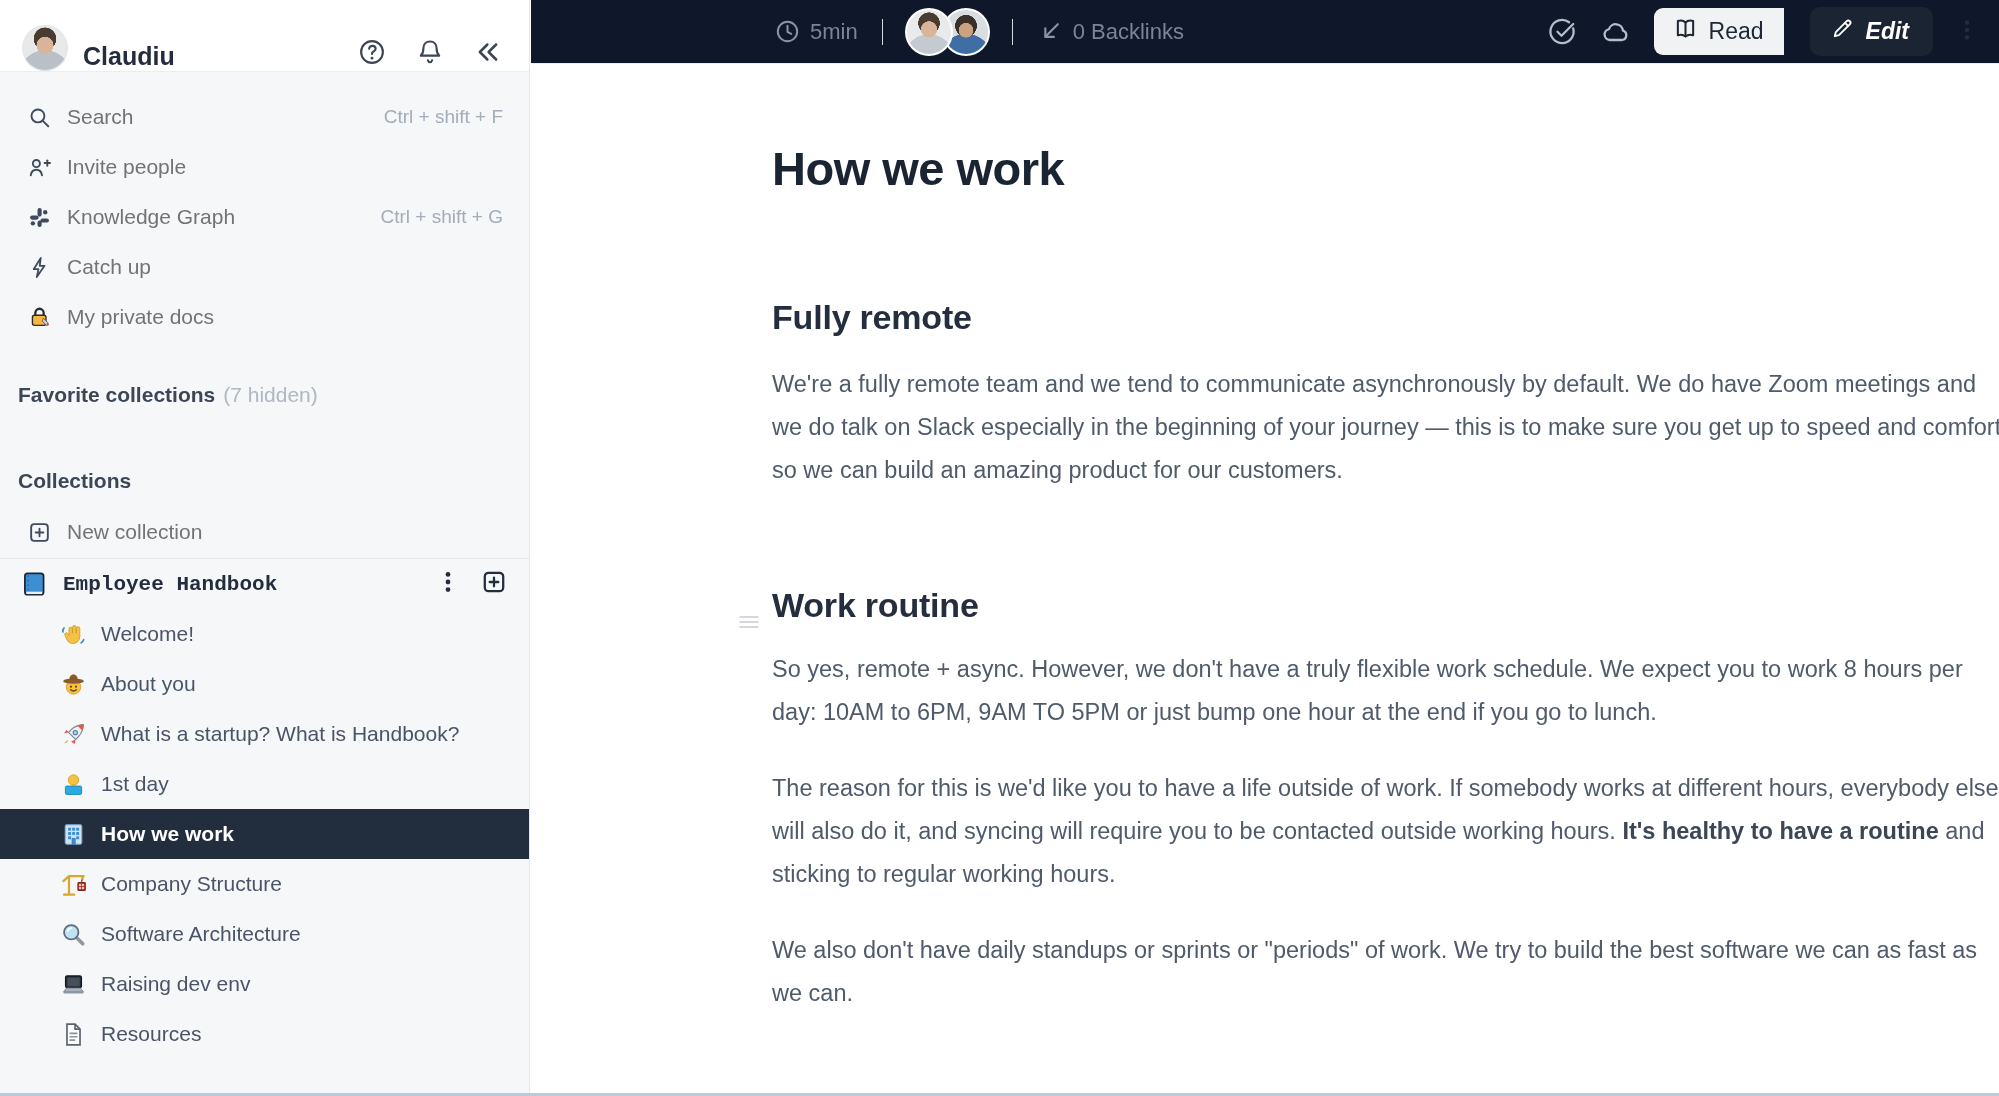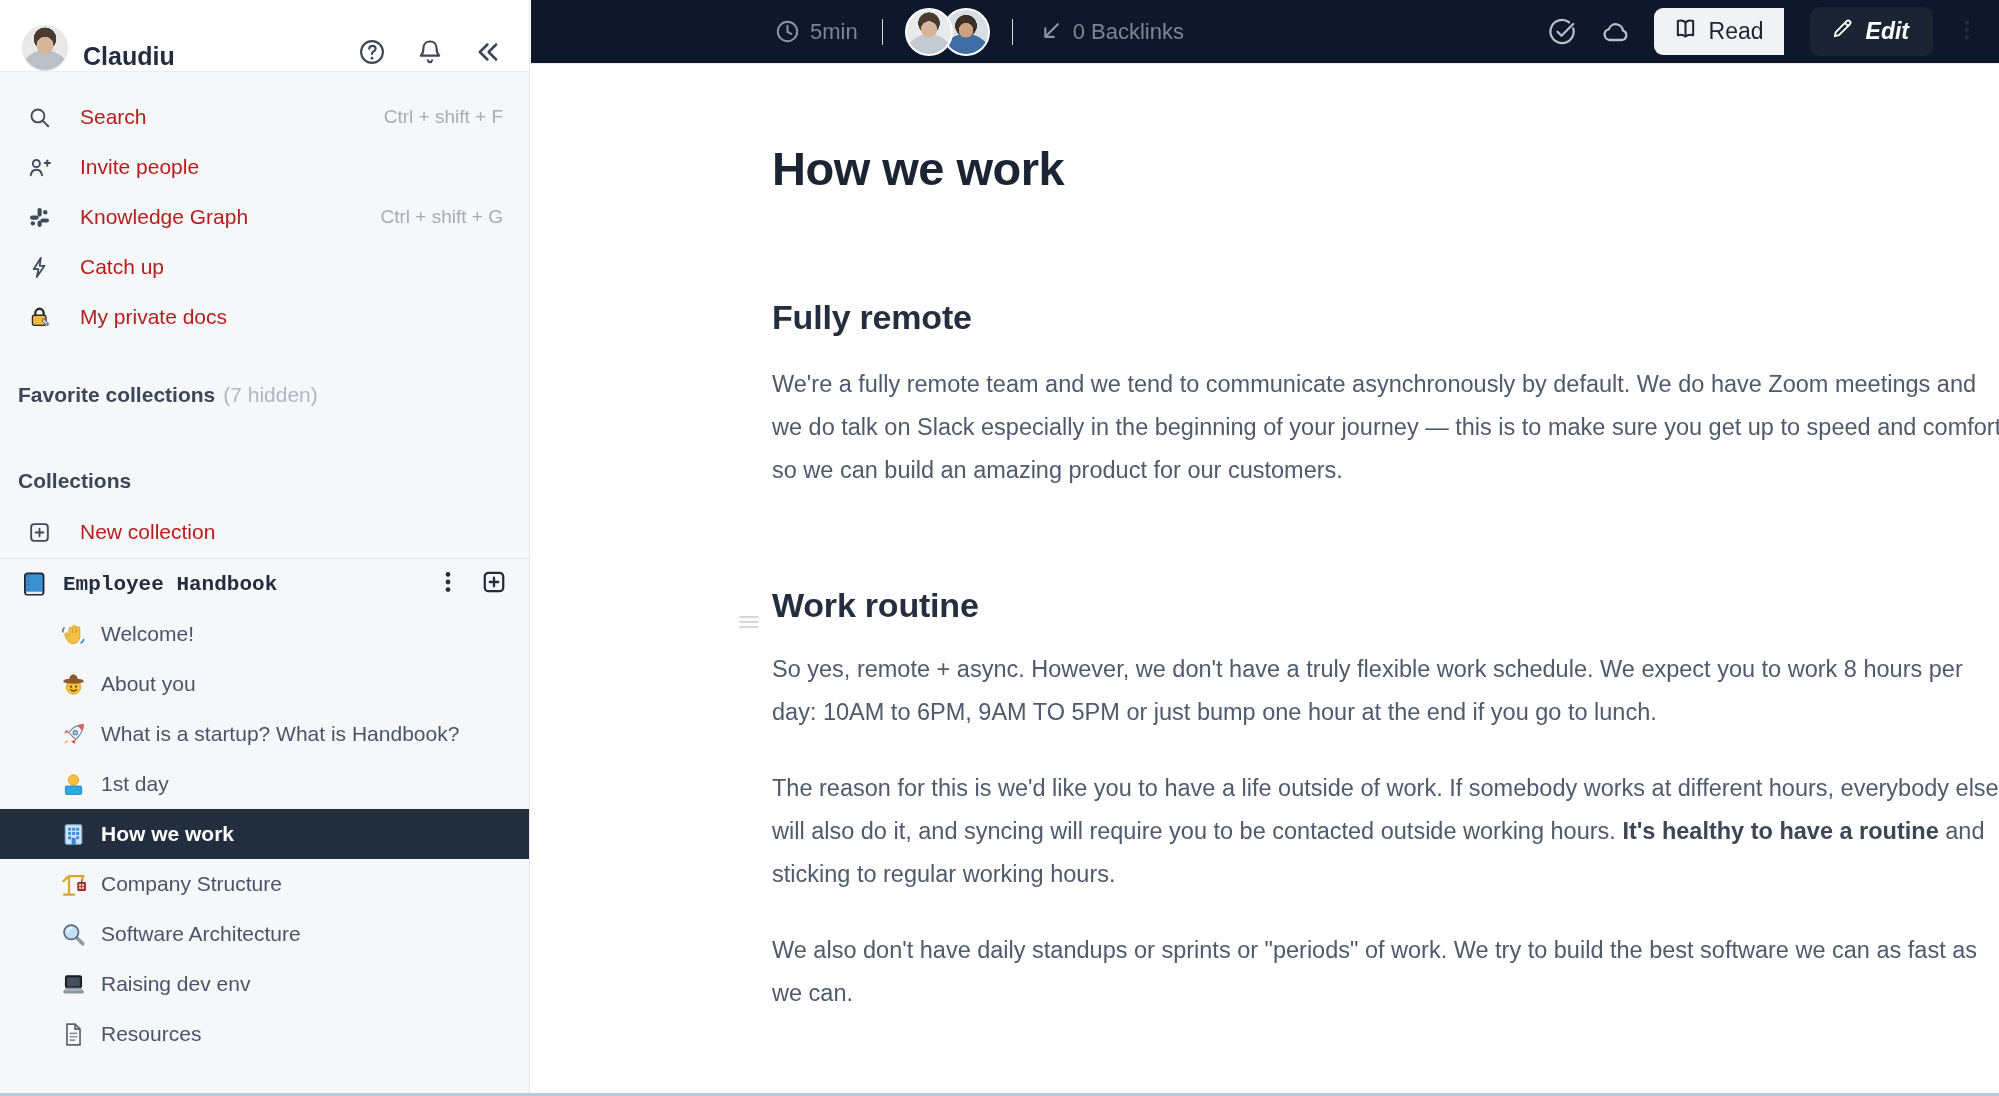--- a/index.html
+++ b/index.html
@@ -17,21 +17,21 @@
       radial-gradient(circle at 50% 112%, #b9c1c6 0 46%, rgba(0,0,0,0) 47%),
       #e9e9ea; box-shadow:0 0 0 1px #e3e5e8 inset; }
   .me-name { font-size:25px; font-weight:bold; color:#232d3e; margin-left:15px; flex:1; }
   .hdr-ic { width:34px; height:34px; display:flex; align-items:center; justify-content:center; color:#3d4657; margin-left:24px; cursor:pointer; }
   .hdr-ic svg { width:30px; height:30px; }
 
   .sidebar-body { padding-top:20px; }
   .menu-row { height:50px; display:flex; align-items:center; padding:0 26px; cursor:pointer; }
   .menu-row .mi { width:26px; height:26px; display:flex; align-items:center; justify-content:center; color:#3e4a5d; flex:0 0 auto; }
   .menu-row .mi svg { width:25px; height:25px; }
-  .menu-label { font-size:21px; color:#b91c1c; margin-left:28px; flex:1; white-space:nowrap; }
+  .menu-label { font-size:21px; color:#737373; margin-left:15px; flex:1; white-space:nowrap; }
   .shortcut { font-size:19px; color:#a3acba; white-space:nowrap; }
 
   .sect-head { height:50px; display:flex; align-items:baseline; padding:12px 18px 0 18px; }
   .sect-title { font-size:21px; font-weight:bold; color:#3c4657; }
   .sect-sub { font-size:21px; color:#aeb7c3; margin-left:8px; }
   .mt29 { margin-top:29px; }
   .mt36 { margin-top:36px; }
 
   .sidebar-divider { border-top:1px solid #e4e7ea; margin-top:1px; }
 

